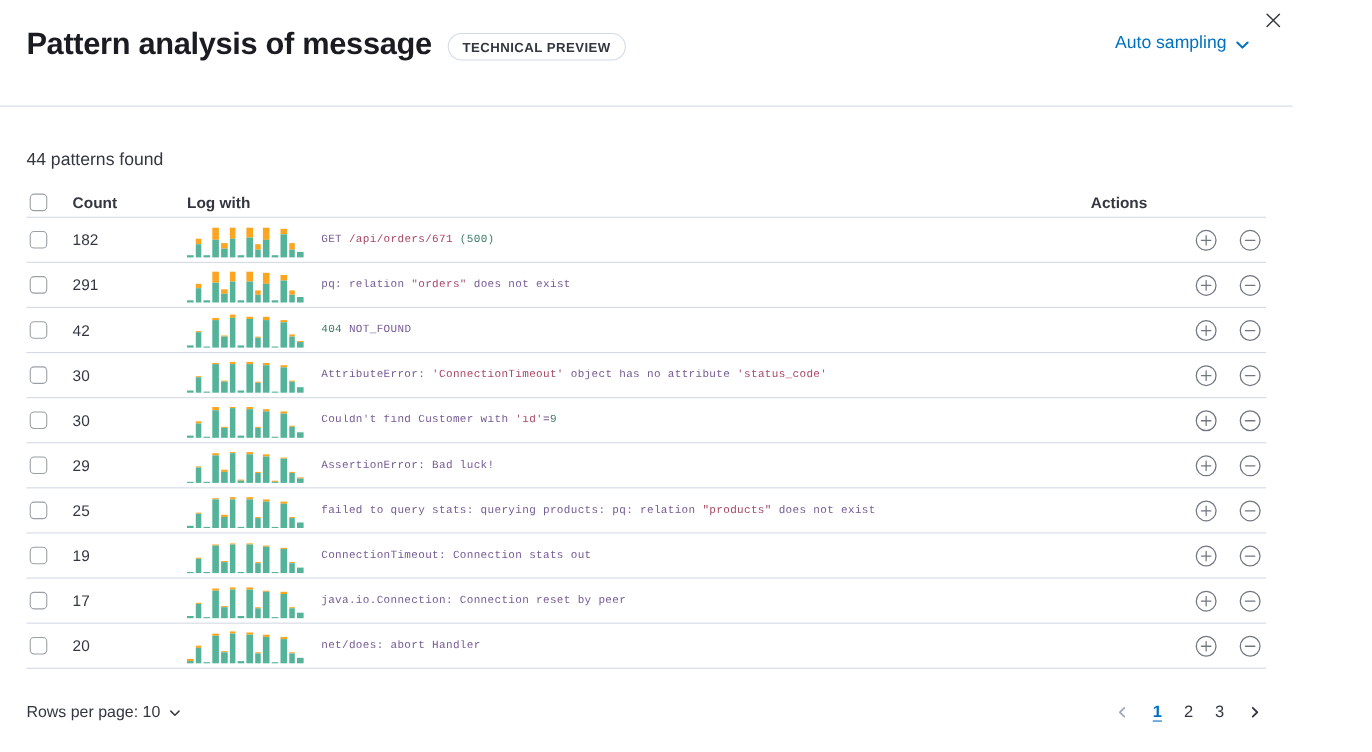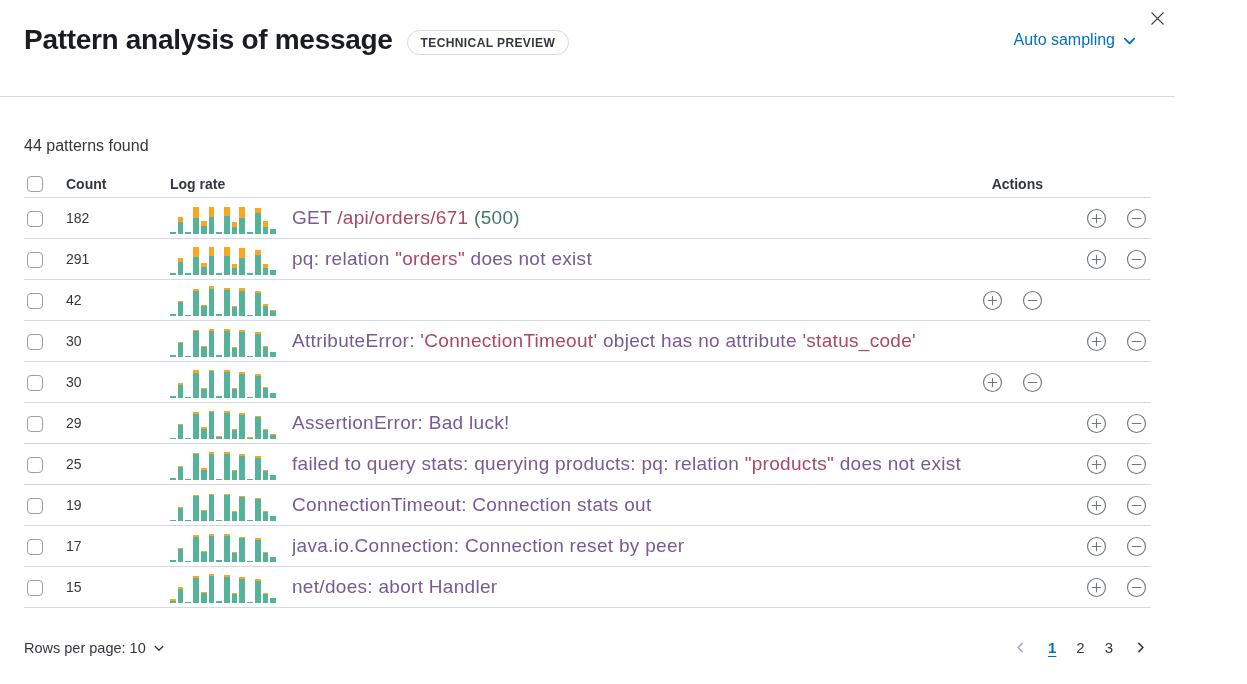--- a/index.html
+++ b/index.html
@@ -36,21 +36,21 @@
   .checkbox { display: inline-block; width: 16px; height: 16px; border: 1px solid #9aa0a6;
     border-radius: 4px; background: #fff; cursor: pointer; vertical-align: middle; }
   .cell-check { padding-left: 3px; }
   .cell-count { font-size: 14px; color: #343741; }
 
   .spark { width: 106px; height: 31px; display: flex; align-items: flex-end; gap: 2px; }
   .spark .bar { flex: 1 1 0; display: flex; flex-direction: column; justify-content: flex-end; }
   .spark .seg-o { width: 100%; }
   .spark .seg-t { width: 100%; }
 
-  .cell-example { font-family: Liberation Sans, sans-serif; font-size: 19px;
+  .cell-example { font-family: Liberation Mono, monospace; font-size: 10px;
     white-space: pre; overflow: hidden; letter-spacing: 0.3px; }
   .seg-purple { color: #765b96; }
   .seg-rose   { color: #a94964; }
   .seg-green  { color: #3d7c67; }
 
   .cell-actions { display: flex; justify-content: flex-end; gap: 19px; padding-right: 4px; }
   .action-btn { width: 21px; height: 21px; background: none; border: none; padding: 0;
     cursor: pointer; color: #717680; display: flex; align-items: center; justify-content: center; }
 
   
@@ -94,21 +94,21 @@
       </span>
     </button>
   </div>
 
   <div class="content">
     <div class="summary">44 patterns found</div>
 
     <div class="thead grid-row">
       <div class="cell-check"><span class="checkbox"></span></div>
       <div>Count</div>
-      <div>Log rate</div>
+      <div>Log with</div>
       <div class="th-actions">Actions</div>
     </div>
 
     <div id="table-body">
         <div class="tr grid-row">
           <div class="cell-check"><span class="checkbox"></span></div>
           <div class="cell-count">182</div>
           <div>
             <div class="spark">
               <div class="bar">
@@ -314,20 +314,21 @@
               <div class="bar">
                 <div class="seg-o" style="height: 2px; background: rgb(252, 165, 33);"></div>
                 <div class="seg-t" style="height: 10px; background: rgb(84, 179, 153);"></div>
               </div>
               <div class="bar">
                 <div class="seg-o" style="height: 1px; background: rgb(252, 165, 33);"></div>
                 <div class="seg-t" style="height: 5px; background: rgb(84, 179, 153);"></div>
               </div>
             </div>
           </div>
+          <div class="cell-example"><span class="seg-green">404</span><span class="seg-purple"> NOT_FOUND</span></div>
           <div class="cell-actions">
             <button class="action-btn">
               <span style="display:flex;">
                 <svg width="21" height="21" viewBox="0 0 22 22" fill="none" stroke="currentColor" stroke-width="1.2">
                   <circle cx="11" cy="11" r="9.4"></circle>
                   <path d="M11 6.5v9M6.5 11h9" stroke-linecap="round"></path>
                 </svg>
               </span>
             </button>
             <button class="action-btn">
@@ -469,20 +470,21 @@
               </div>
               <div class="bar">
                 <div class="seg-o" style="height: 1px; background: rgb(252, 165, 33);"></div>
                 <div class="seg-t" style="height: 10px; background: rgb(84, 179, 153);"></div>
               </div>
               <div class="bar">
                 <div class="seg-t" style="height: 5px; background: rgb(84, 179, 153);"></div>
               </div>
             </div>
           </div>
+          <div class="cell-example"><span class="seg-purple">Couldn't find Customer with </span><span class="seg-rose">'id'</span><span class="seg-purple">=</span><span class="seg-green">9</span></div>
           <div class="cell-actions">
             <button class="action-btn">
               <span style="display:flex;">
                 <svg width="21" height="21" viewBox="0 0 22 22" fill="none" stroke="currentColor" stroke-width="1.2">
                   <circle cx="11" cy="11" r="9.4"></circle>
                   <path d="M11 6.5v9M6.5 11h9" stroke-linecap="round"></path>
                 </svg>
               </span>
             </button>
             <button class="action-btn">
@@ -805,21 +807,21 @@
                 <svg width="21" height="21" viewBox="0 0 22 22" fill="none" stroke="currentColor" stroke-width="1.2">
                   <circle cx="11" cy="11" r="9.4"></circle>
                   <path d="M6.5 11h9" stroke-linecap="round"></path>
                 </svg>
               </span>
             </button>
           </div>
         </div>
         <div class="tr grid-row">
           <div class="cell-check"><span class="checkbox"></span></div>
-          <div class="cell-count">15</div>
+          <div class="cell-count">20</div>
           <div>
             <div class="spark">
               <div class="bar">
                 <div class="seg-o" style="height: 2px; background: rgb(252, 165, 33);"></div>
                 <div class="seg-t" style="height: 2px; background: rgb(84, 179, 153);"></div>
               </div>
               <div class="bar">
                 <div class="seg-o" style="height: 2px; background: rgb(252, 165, 33);"></div>
                 <div class="seg-t" style="height: 14px; background: rgb(84, 179, 153);"></div>
               </div>

